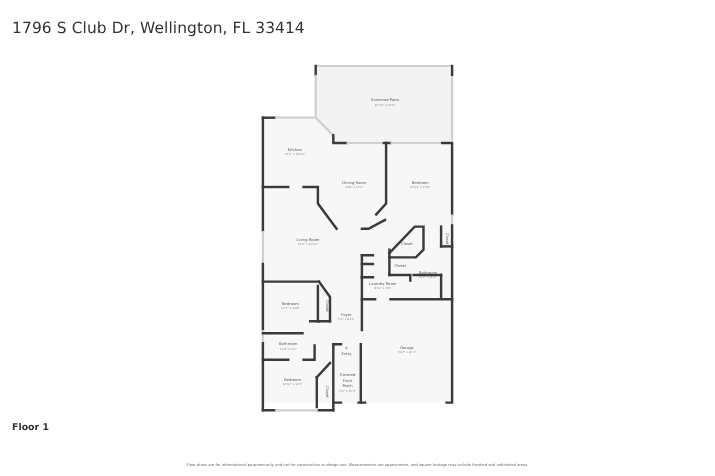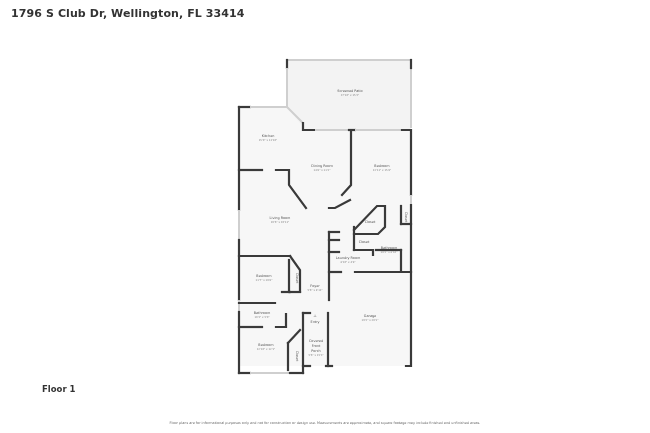--- a/index.html
+++ b/index.html
@@ -1,18 +1,18 @@
 <!DOCTYPE html>
 <html><head>
 <meta charset="utf-8">
 <style>
   html,body{margin:0;padding:0;background:#ffffff;}
   body{width:650px;height:433px;position:relative;overflow:hidden;font-family:"DejaVu Sans","Liberation Sans",sans-serif;color:#333;}
-  .address{position:absolute;left:11px;top:7px;font-size:11px;font-weight:bold;color:#333;letter-spacing:0.1px;}
-  .floor-label{position:absolute;left:11px;top:384px;font-size:8.5px;font-weight:bold;color:#333;margin-left:31px;}
+  .address{position:absolute;left:11px;top:18px;font-size:14px;font-weight:normal;color:#333;letter-spacing:0.1px;}
+  .floor-label{position:absolute;left:11px;top:384px;font-size:8.5px;font-weight:bold;color:#333;}
   .disclaimer{position:absolute;left:0;width:650px;top:421px;text-align:center;font-size:3.4px;color:#666;}
   svg{position:absolute;left:0;top:0;}
   .room-name{font-size:3.4px;fill:#555;text-anchor:middle;font-family:"DejaVu Sans",sans-serif;}
   .room-dim{font-size:2.6px;fill:#888;text-anchor:middle;font-family:"DejaVu Sans",sans-serif;}
   .wall{stroke:#3a3a3a;stroke-width:2.2;fill:none;stroke-linecap:square;}
   .window{stroke:#cfcfcf;stroke-width:2;fill:none;}
 </style>
 </head>
 <body>
 

